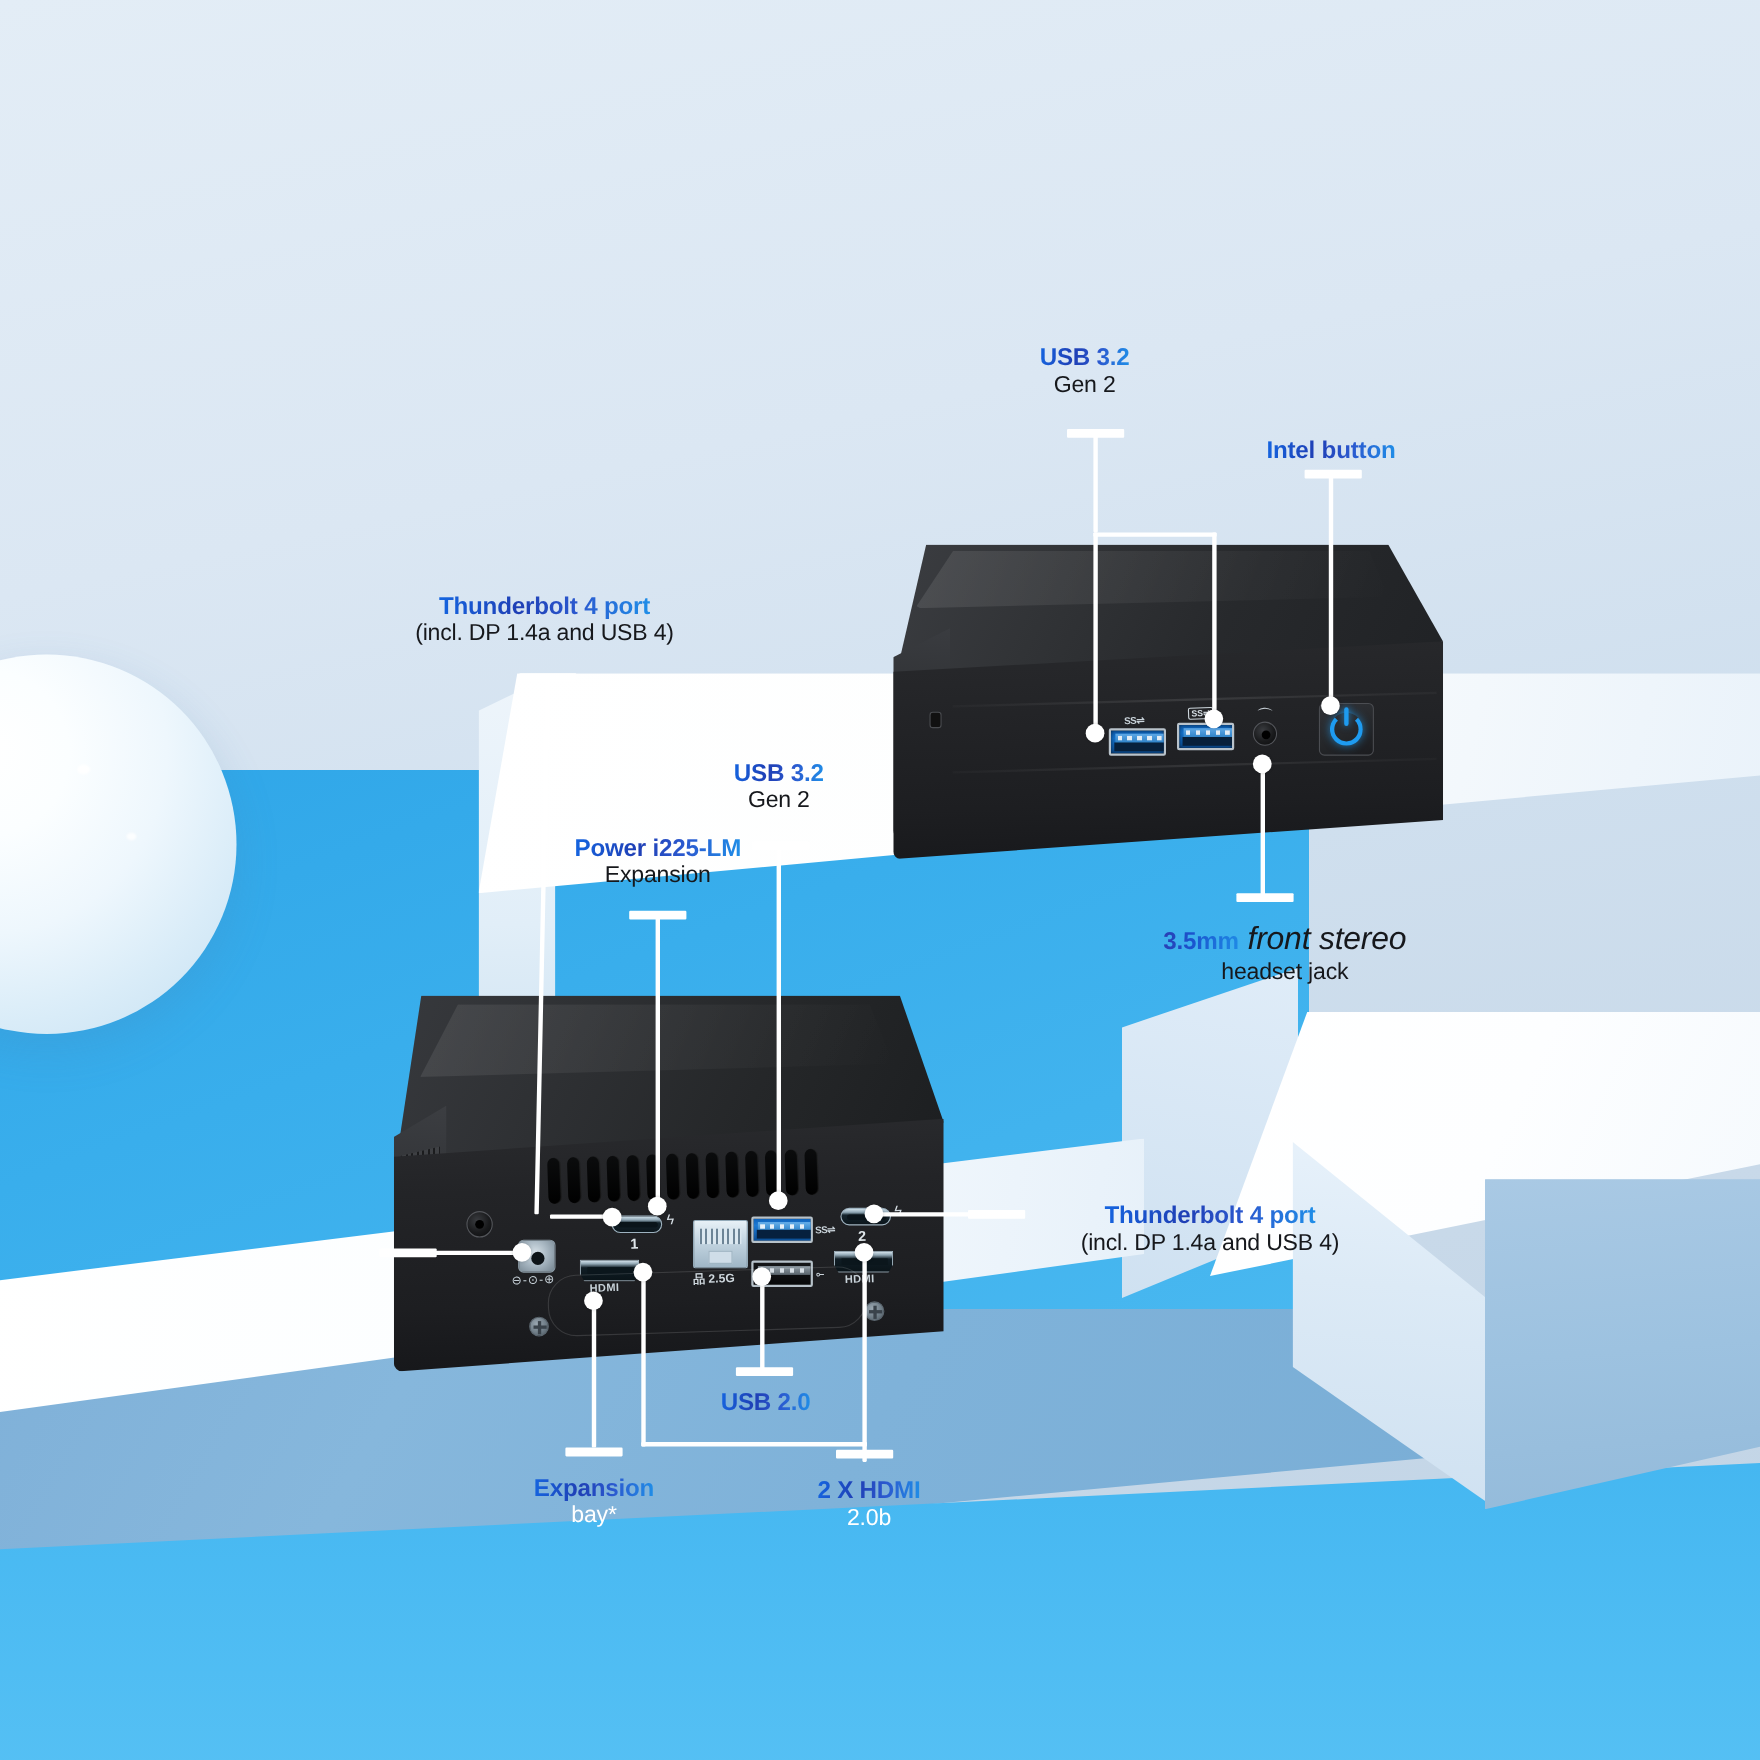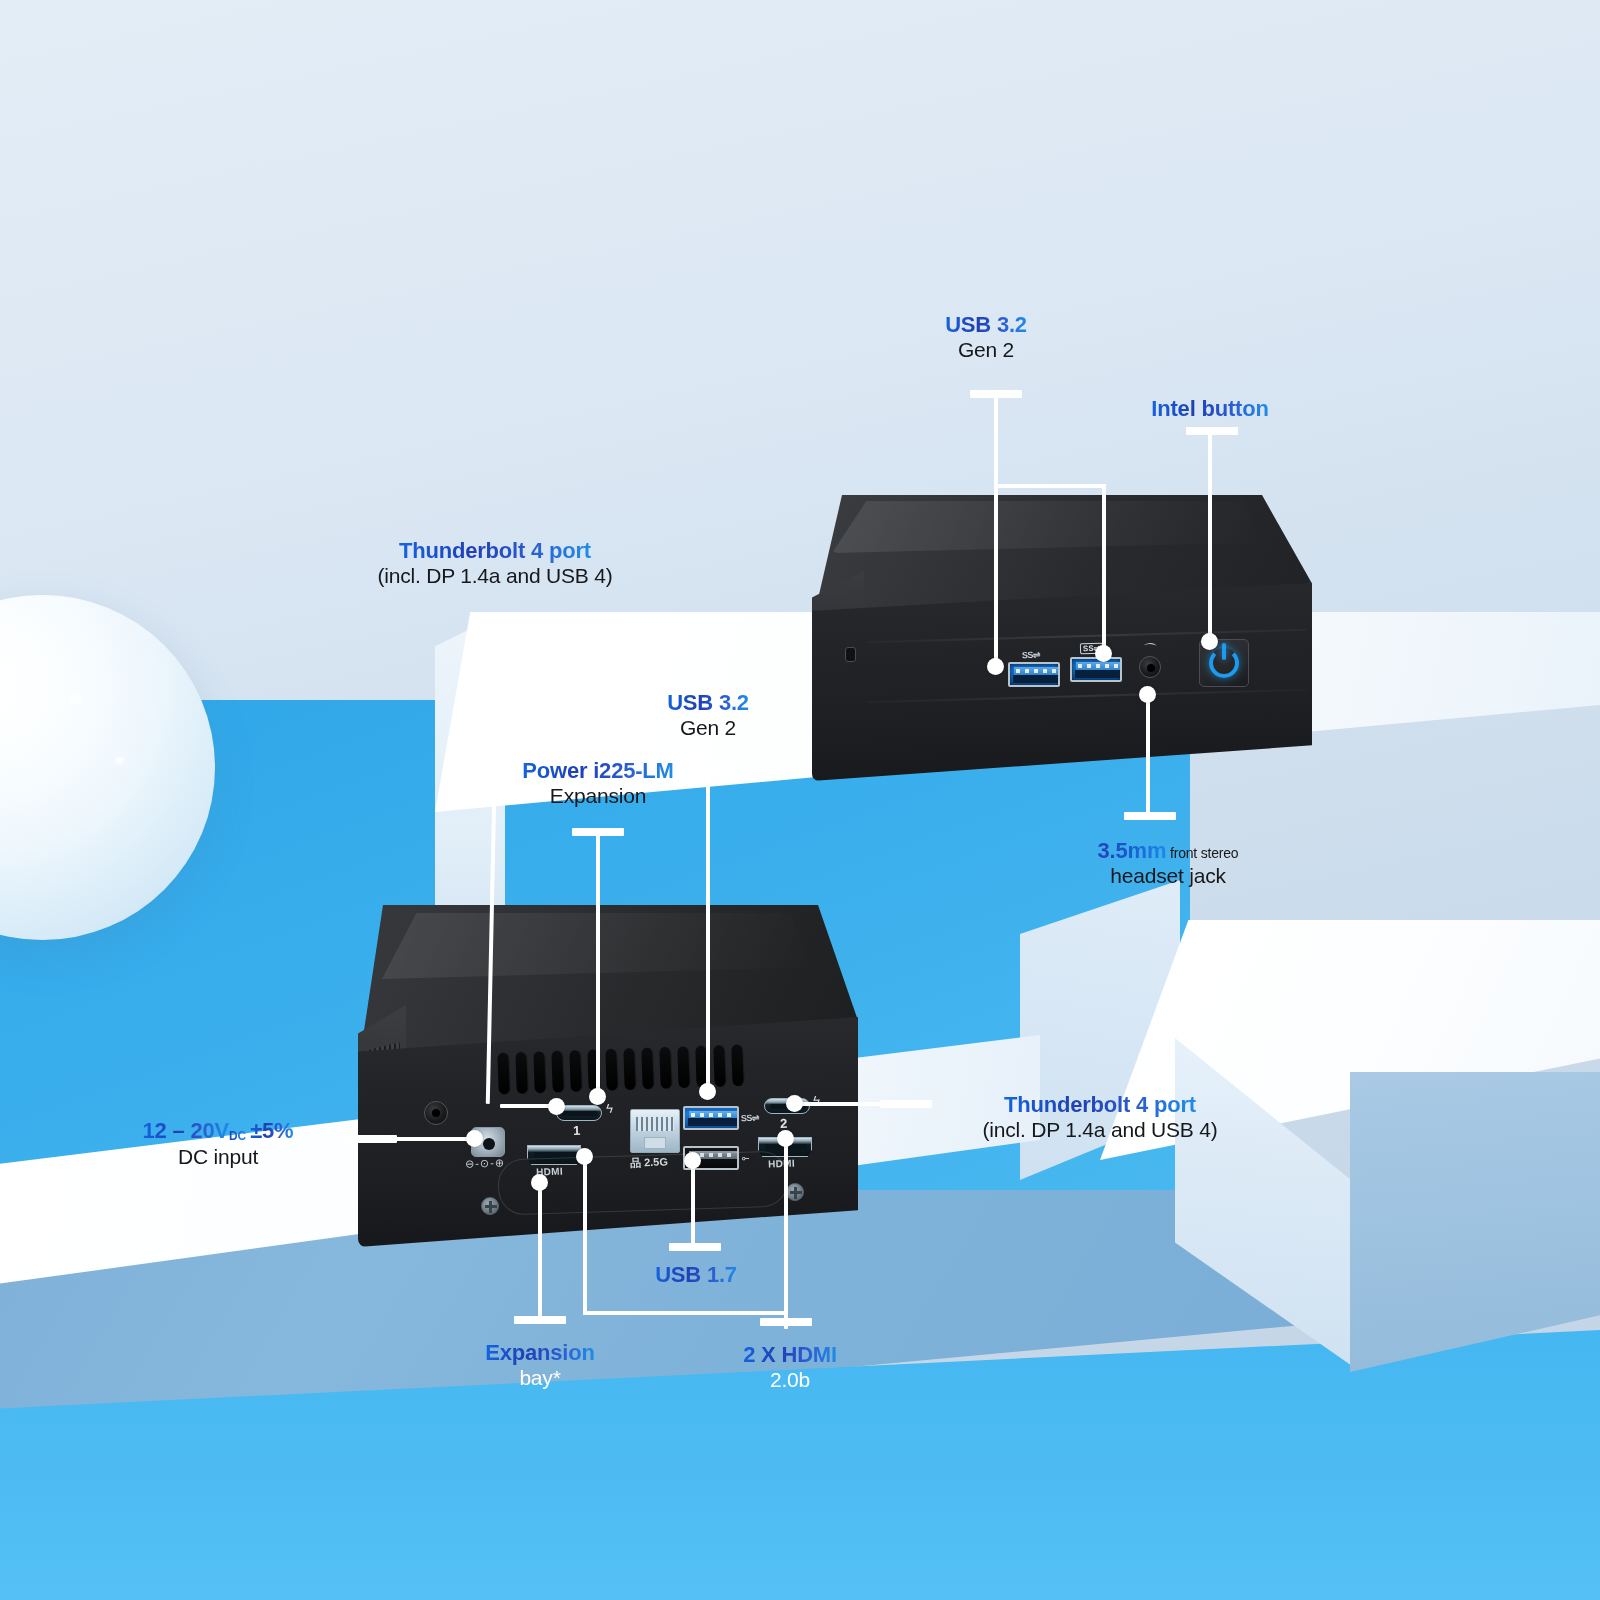--- a/index.html
+++ b/index.html
@@ -336,21 +336,21 @@
     background:linear-gradient(95deg,#1565e0 0%,#1f3fb5 38%,#2b59cf 66%,#1f8fe8 100%);
     -webkit-background-clip:text; background-clip:text; color:transparent;
     display:inline-block;
   }
   .lbl .hd.alt{
     background:linear-gradient(95deg,#2a3fb4 0%,#1a55cf 40%,#1f8ae6 100%);
     -webkit-background-clip:text; background-clip:text; color:transparent;
   }
   .lbl .sub{ font-size:21px; color:#16181c; display:block; margin-top:1px; }
   .lbl .sub.white{ color:#ffffff; }
-  .lbl .inline-sub{ font-size:14px; color:#16181c; font-weight:normal; }
+  .lbl .inline-sub{ font-size:29px; color:#16181c; font-weight:normal;font-style:italic; }
   .sub-dc{ font-size:12px; font-weight:bold; vertical-align:-2px;
     background:linear-gradient(95deg,#1f3fb5,#1f8fe8); -webkit-background-clip:text;
     background-clip:text; color:transparent;}
 
   
   .ln{ position:absolute; background:#ffffff; }
   .ln.h{ height:4px; border-radius:1px; }
   .ln.v{ width:4px; border-radius:1px; }
   .bar{ position:absolute; height:8px; background:#ffffff; border-radius:1px; }
   .dot{ position:absolute; width:17px; height:17px; border-radius:50%;
@@ -533,41 +533,37 @@
   <div class="dot" style="left:699px; top:1083px;"></div>
 
   <div class="lbl" style="left:498px; top:758px; width:200px;">
     <span class="hd">Power i225-LM</span>
     <span class="sub">Expansion</span>
   </div>
   <div class="bar" style="left:572px; top:828px; width:52px;"></div>
   <div class="ln v" style="left:596px; top:832px; height:262px;"></div>
   <div class="dot" style="left:589px; top:1088px;"></div>
 
-  <div class="lbl" style="left:88px; top:1118px; width:260px;">
-    <span class="hd">12 – 20V</span><span class="sub-dc">DC</span> <span class="hd">±5%</span>
-    <span class="sub">DC input</span>
-  </div>
   <div class="bar" style="left:345px; top:1135px; width:52px;"></div>
   <div class="ln h" style="left:345px; top:1137px; width:128px;"></div>
   <div class="dot" style="left:466px; top:1130px;"></div>
 
   <div class="lbl" style="left:930px; top:1092px; width:340px;">
     <span class="hd">Thunderbolt 4 port</span>
     <span class="sub">(incl. DP 1.4a and USB 4)</span>
   </div>
   <div class="bar" style="left:880px; top:1100px; width:52px;"></div>
   <div class="ln h" style="left:800px; top:1102px; width:130px;"></div>
   <div class="dot" style="left:786px; top:1095px;"></div>
 
   <div class="bar" style="left:669px; top:1243px; width:52px;"></div>
   <div class="ln v" style="left:691px; top:1165px; height:80px;"></div>
   <div class="dot" style="left:684px; top:1152px;"></div>
   <div class="lbl" style="left:596px; top:1262px; width:200px;">
-    <span class="hd">USB 1.7</span>
+    <span class="hd">USB 2.0</span>
   </div>
 
   <div class="ln v" style="left:538px; top:1188px; height:128px;"></div>
   <div class="dot" style="left:531px; top:1174px;"></div>
   <div class="bar" style="left:514px; top:1316px; width:52px;"></div>
   <div class="lbl" style="left:450px; top:1340px; width:180px;">
     <span class="hd">Expansion</span>
     <span class="sub white">bay*</span>
   </div>
 

